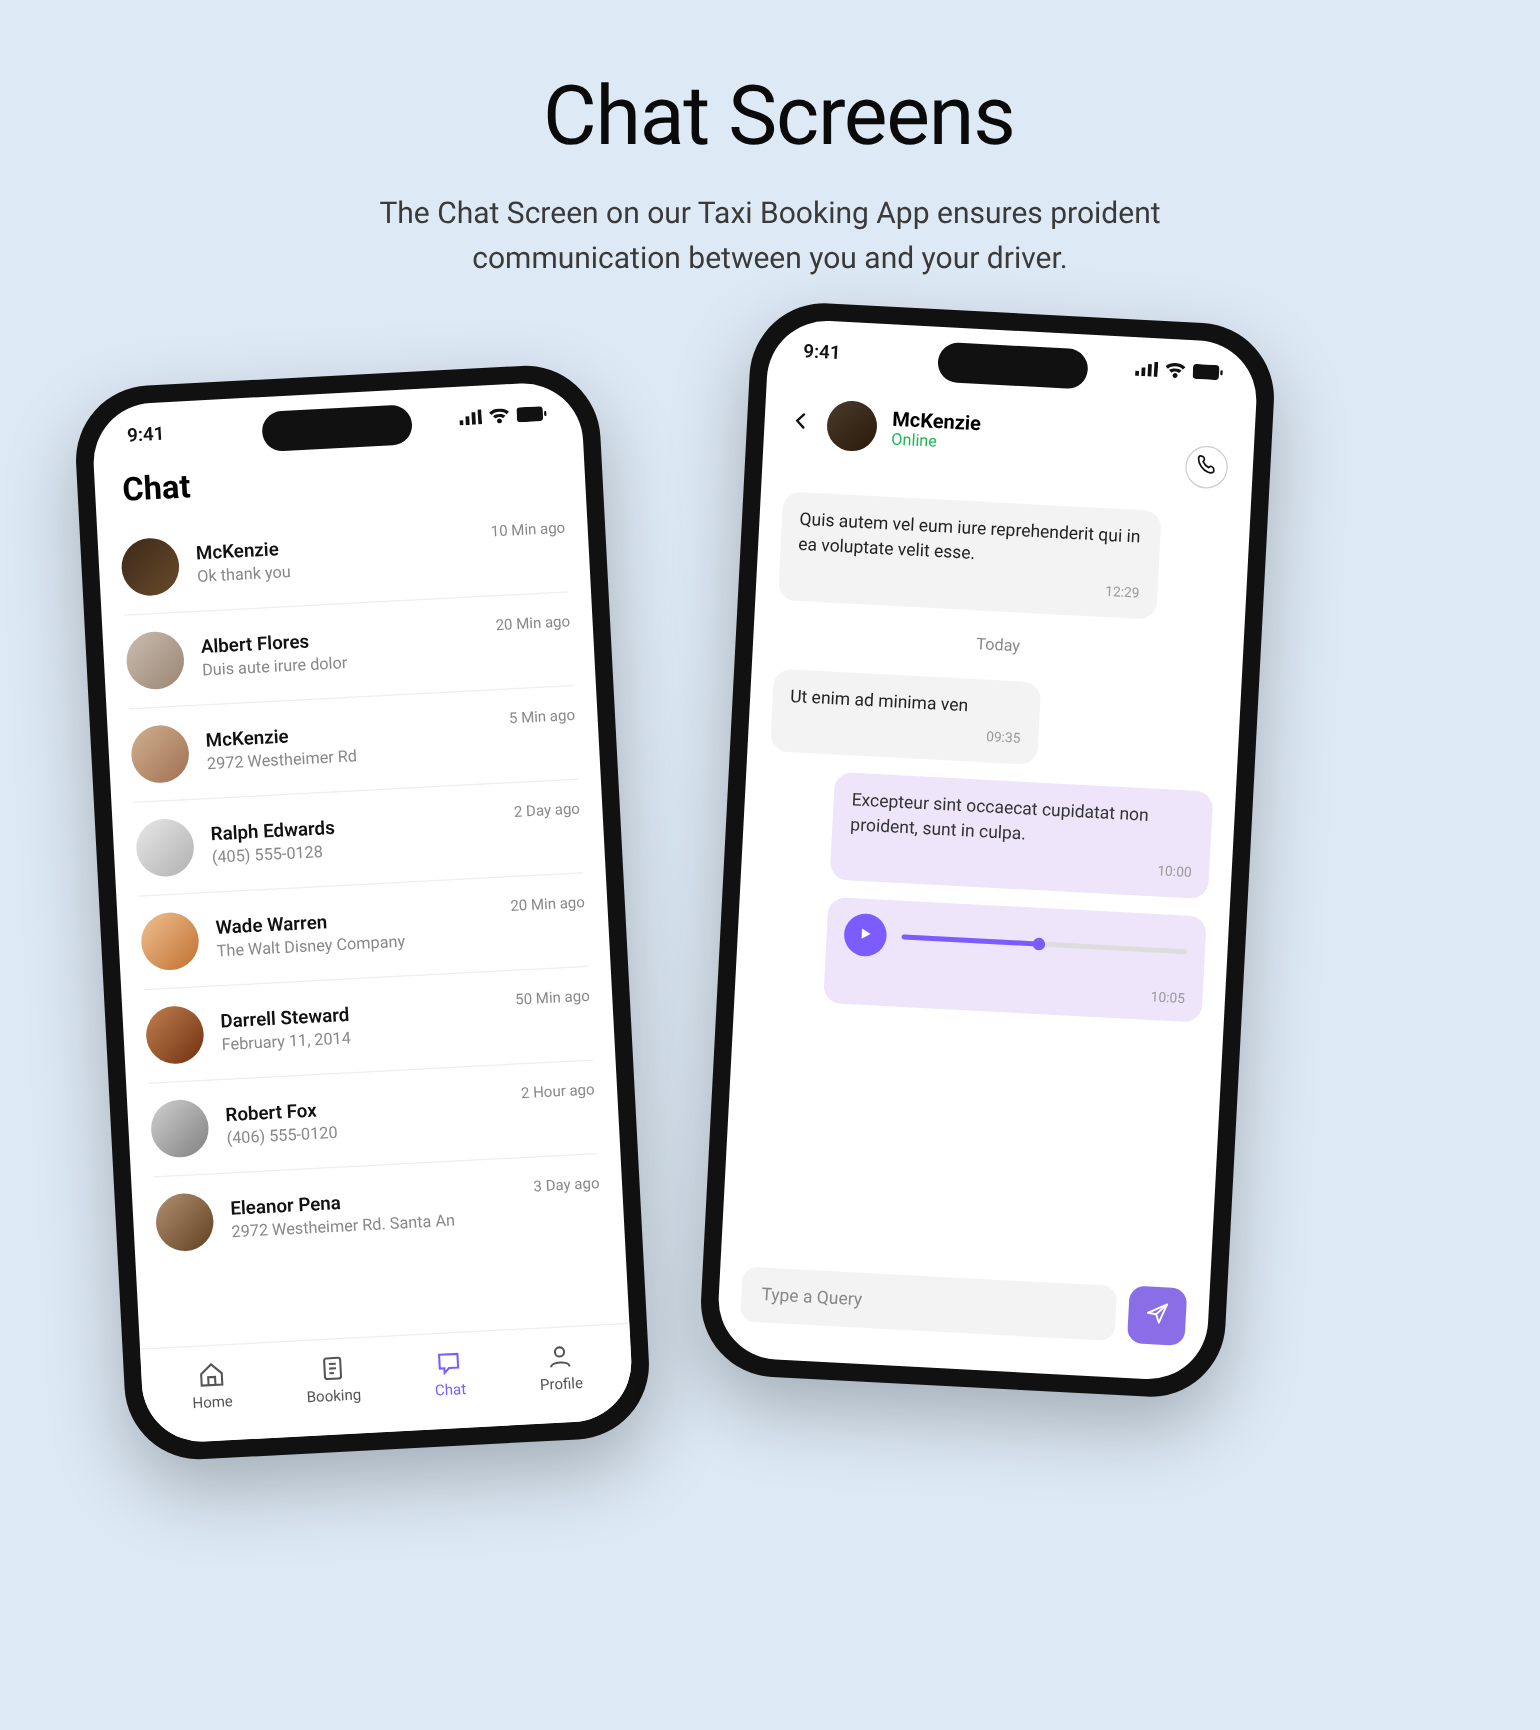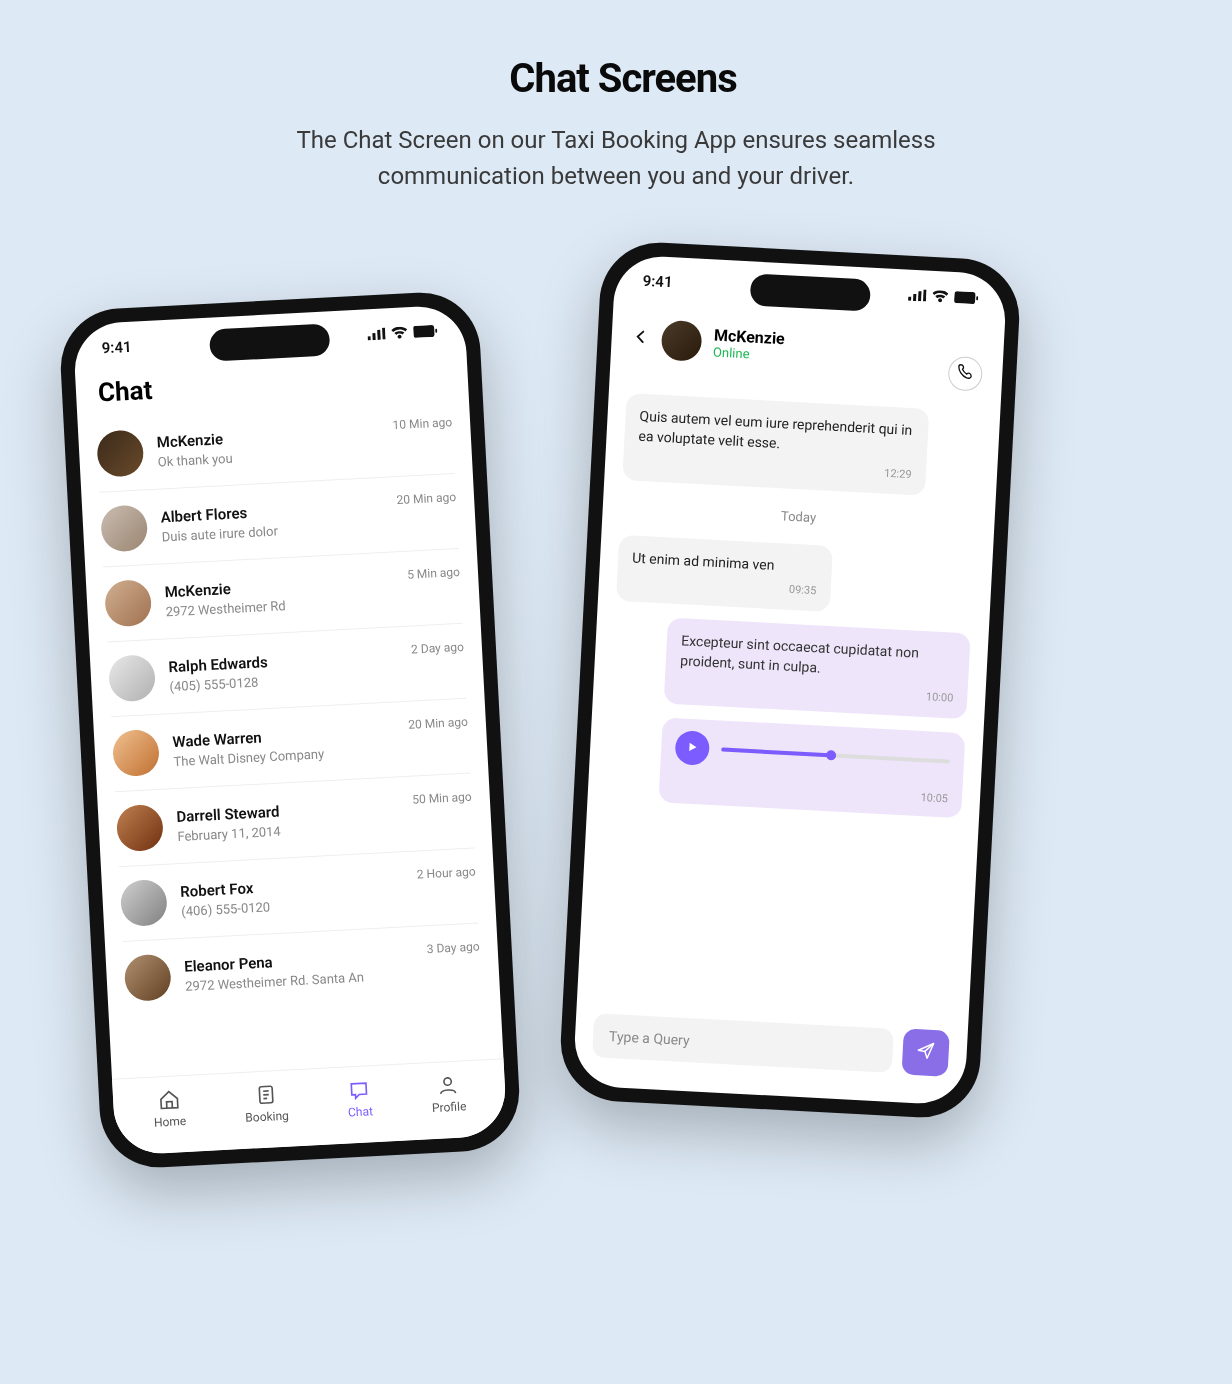--- a/index.html
+++ b/index.html
@@ -5,21 +5,21 @@
 * { margin: 0; padding: 0; box-sizing: border-box; }
 body {
   font-family: -apple-system, BlinkMacSystemFont, 'Segoe UI', Roboto, Helvetica, Arial, sans-serif;
   background: #dde9f5;
   width: 1232px;
   height: 1384px;
   overflow: hidden;
   position: relative;
 }
 .page-header { text-align: center; padding-top: 55px; }
-.page-title { font-size: 40px; font-weight: 700; color: #0a0a0a; letter-spacing: -1px; padding-left: 14px; }
+.page-title { font-size: 66px; font-weight: 400; color: #0a0a0a; letter-spacing: -1px; padding-left: 14px; }
 .page-subtitle { font-size: 24px; color: #3a3a3a; margin-top: 20px; line-height: 1.5; max-width: 720px; margin-left: auto; margin-right: auto; }
 
 .phone {
   position: absolute;
   width: 420px;
   height: 860px;
   background: #111;
   border-radius: 60px;
   padding: 14px;
   box-shadow: 0 25px 60px rgba(0,0,0,0.25);
@@ -214,21 +214,21 @@
 .av5 { background: linear-gradient(135deg,#f0c090,#c07030); }
 .av6 { background: linear-gradient(135deg,#c08050,#703010); }
 .av7 { background: linear-gradient(135deg,#d0d0d0,#808080); }
 .av8 { background: linear-gradient(135deg,#b09070,#604020); }
 </style>
 </head>
 <body>
 
 <div class="page-header">
   <h1 class="page-title">Chat Screens</h1>
-  <p class="page-subtitle">The Chat Screen on our Taxi Booking App ensures seamless communication between you and your driver.</p>
+  <p class="page-subtitle">The Chat Screen on our Taxi Booking App ensures proident communication between you and your driver.</p>
 </div>
 
 <div class="phone phone-left">
   <div class="phone-inner">
     <div class="notch"></div>
     <div class="status-bar">
       <span>9:41</span>
       <div class="status-icons">
         <span class="signal-icon">
             <svg width="18" height="12" viewBox="0 0 18 12">

